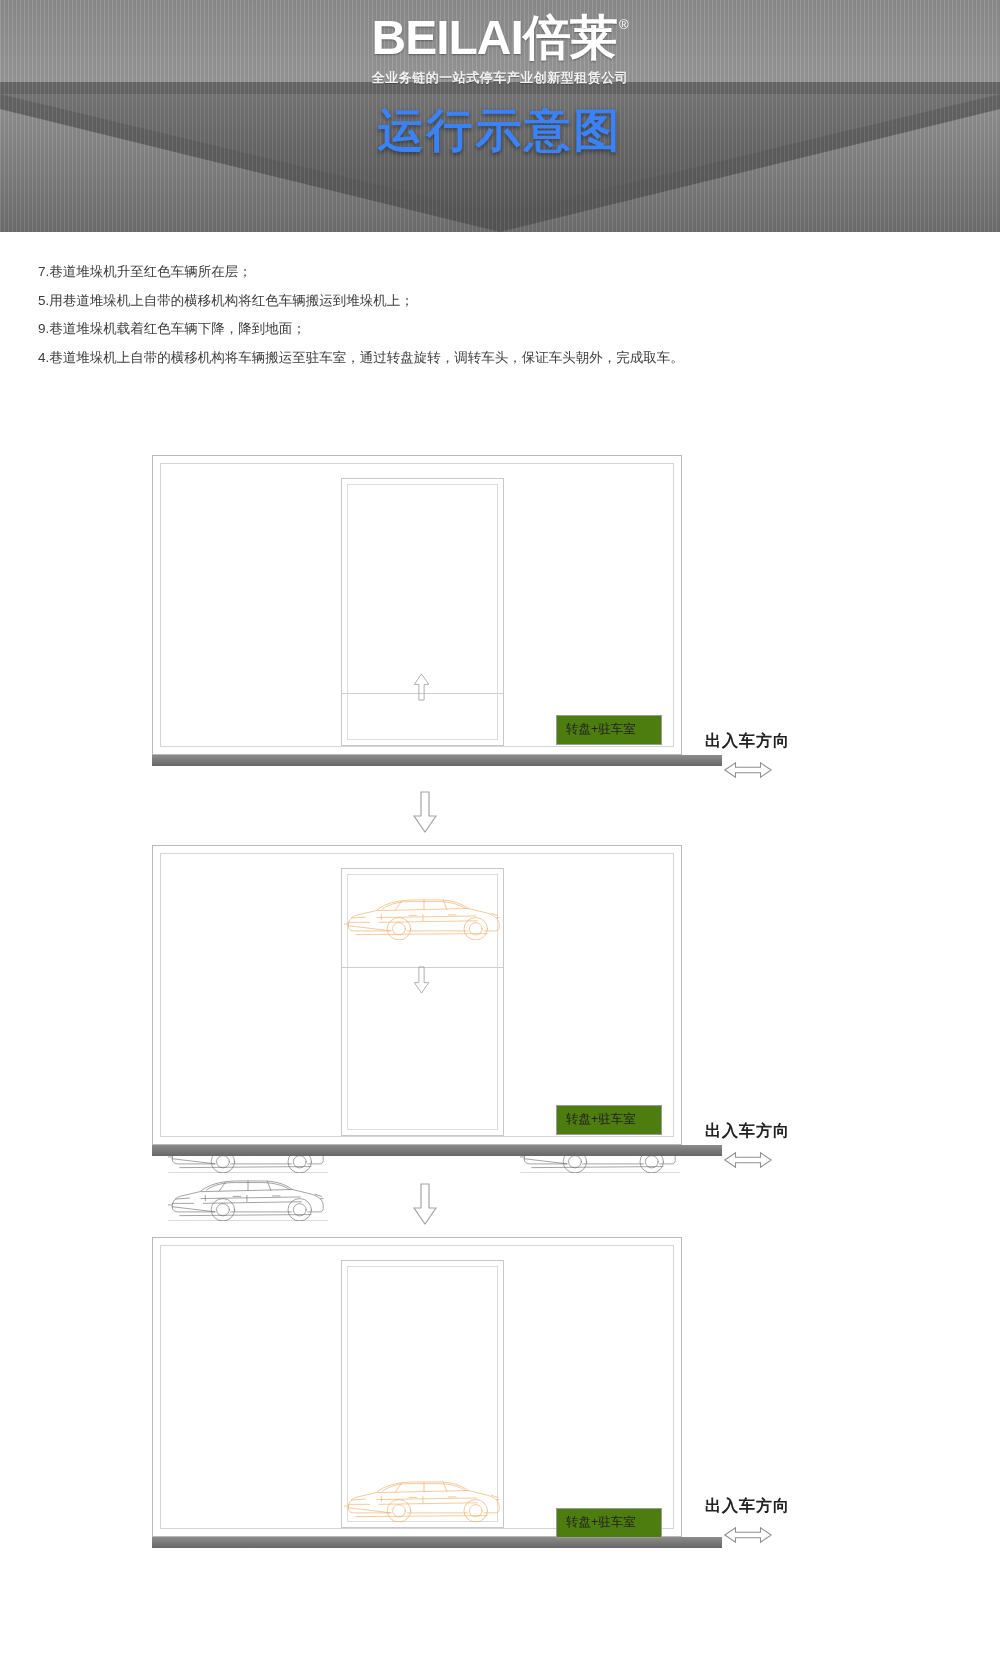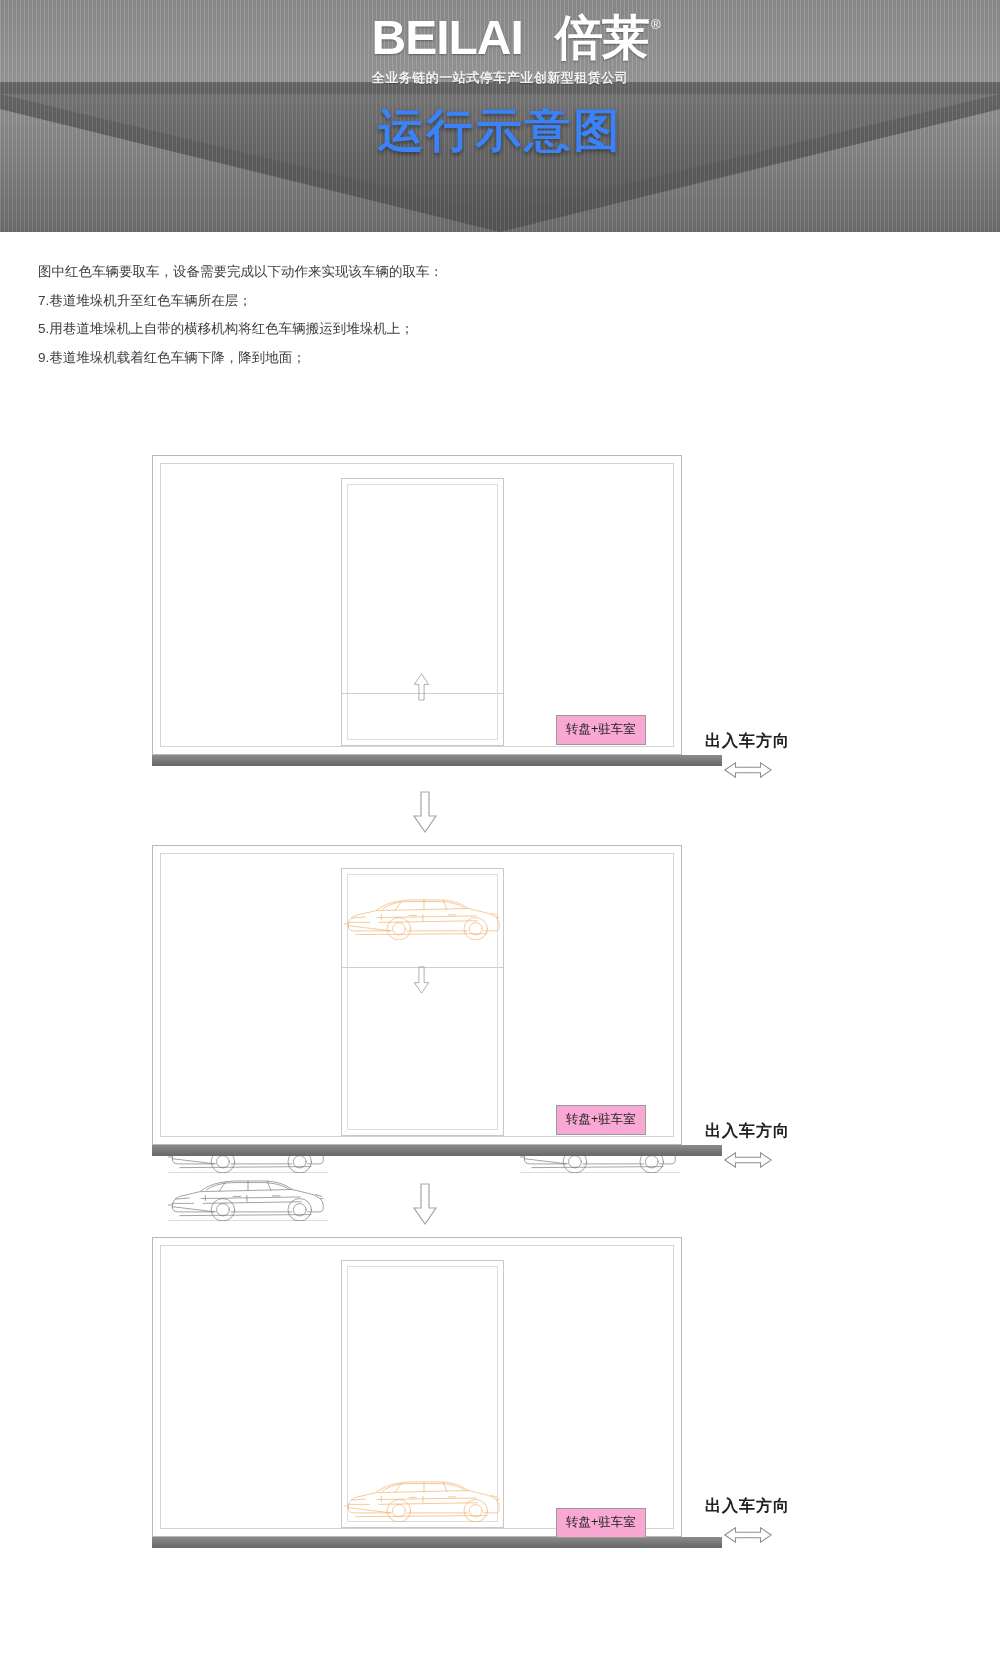--- a/index.html
+++ b/index.html
@@ -49,21 +49,20 @@
   }
   .logo-line{
     display:flex; align-items:flex-start; justify-content:center;
     line-height:1;
   }
   .logo-text{
     font-size:48px; font-weight:bold; color:#ffffff;
     letter-spacing:-1px;
     text-shadow:0 1px 2px rgba(0,0,0,0.35);
     font-family:"Liberation Sans","DejaVu Sans",sans-serif;
-    padding-left:32px;
   }
   .logo-reg{
     font-size:13px; color:#ffffff; margin-top:4px; margin-left:2px;
   }
   .logo-sub{
     margin-top:7px;
     font-size:13px; color:#f2f2f2; letter-spacing:0.5px;
     font-weight:bold;
     text-shadow:0 1px 1px rgba(0,0,0,0.3);
   }
@@ -118,23 +117,23 @@
   }
   .shaft-divider{
     position:absolute; left:0; right:0; height:0;
     border-top:1px solid #cfcfcf;
   }
 
   
   .label-box{
     position:absolute;
     border:1px solid #9a9a9a;
-    background:#f9a8d4;
+    background:#4d7c0f;
     font-size:12.5px; color:#222;
-    padding:5px 9px 6px 9px;
+    padding:5px 25px 6px 9px;
     white-space:nowrap;
     font-weight:normal;
   }
 
   
   .dir{
     position:absolute;
     text-align:center;
   }
   .dir-text{
@@ -162,24 +161,24 @@
       <span class="logo-text">BEILAI</span>
       <span class="logo-text">倍莱</span>
       <span class="logo-reg">®</span>
     </div>
     <div class="logo-sub">全业务链的一站式停车产业创新型租赁公司</div>
     <div class="banner-title">运行示意图</div>
   </div>
 </div>
 
 <div class="desc">
-  <p>图中红色车辆要取车，设备需要完成以下动作来实现该车辆的取车：</p>
   <p>7.巷道堆垛机升至红色车辆所在层；</p>
   <p>5.用巷道堆垛机上自带的横移机构将红色车辆搬运到堆垛机上；</p>
   <p>9.巷道堆垛机载着红色车辆下降，降到地面；</p>
+  <p>4.巷道堆垛机上自带的横移机构将车辆搬运至驻车室，通过转盘旋转，调转车头，保证车头朝外，完成取车。</p>
 </div>
 
 <div id="diagrams">
     <div class="panel-wrap" style="top:455px;height:316px;">
       <div class="panel" style="height:300px;">
              <div class="panel-inner"></div>
            </div>
       <div class="slot" style="position:absolute;left:168px;top:478px;width:160px;height:47px;">
                <svg class="car" width="160" height="47" viewBox="0 0 300 88" xmlns="http://www.w3.org/2000/svg">
     <g fill="none" stroke="#6b6b6b" stroke-width="1.15" stroke-linejoin="round" stroke-linecap="round">

